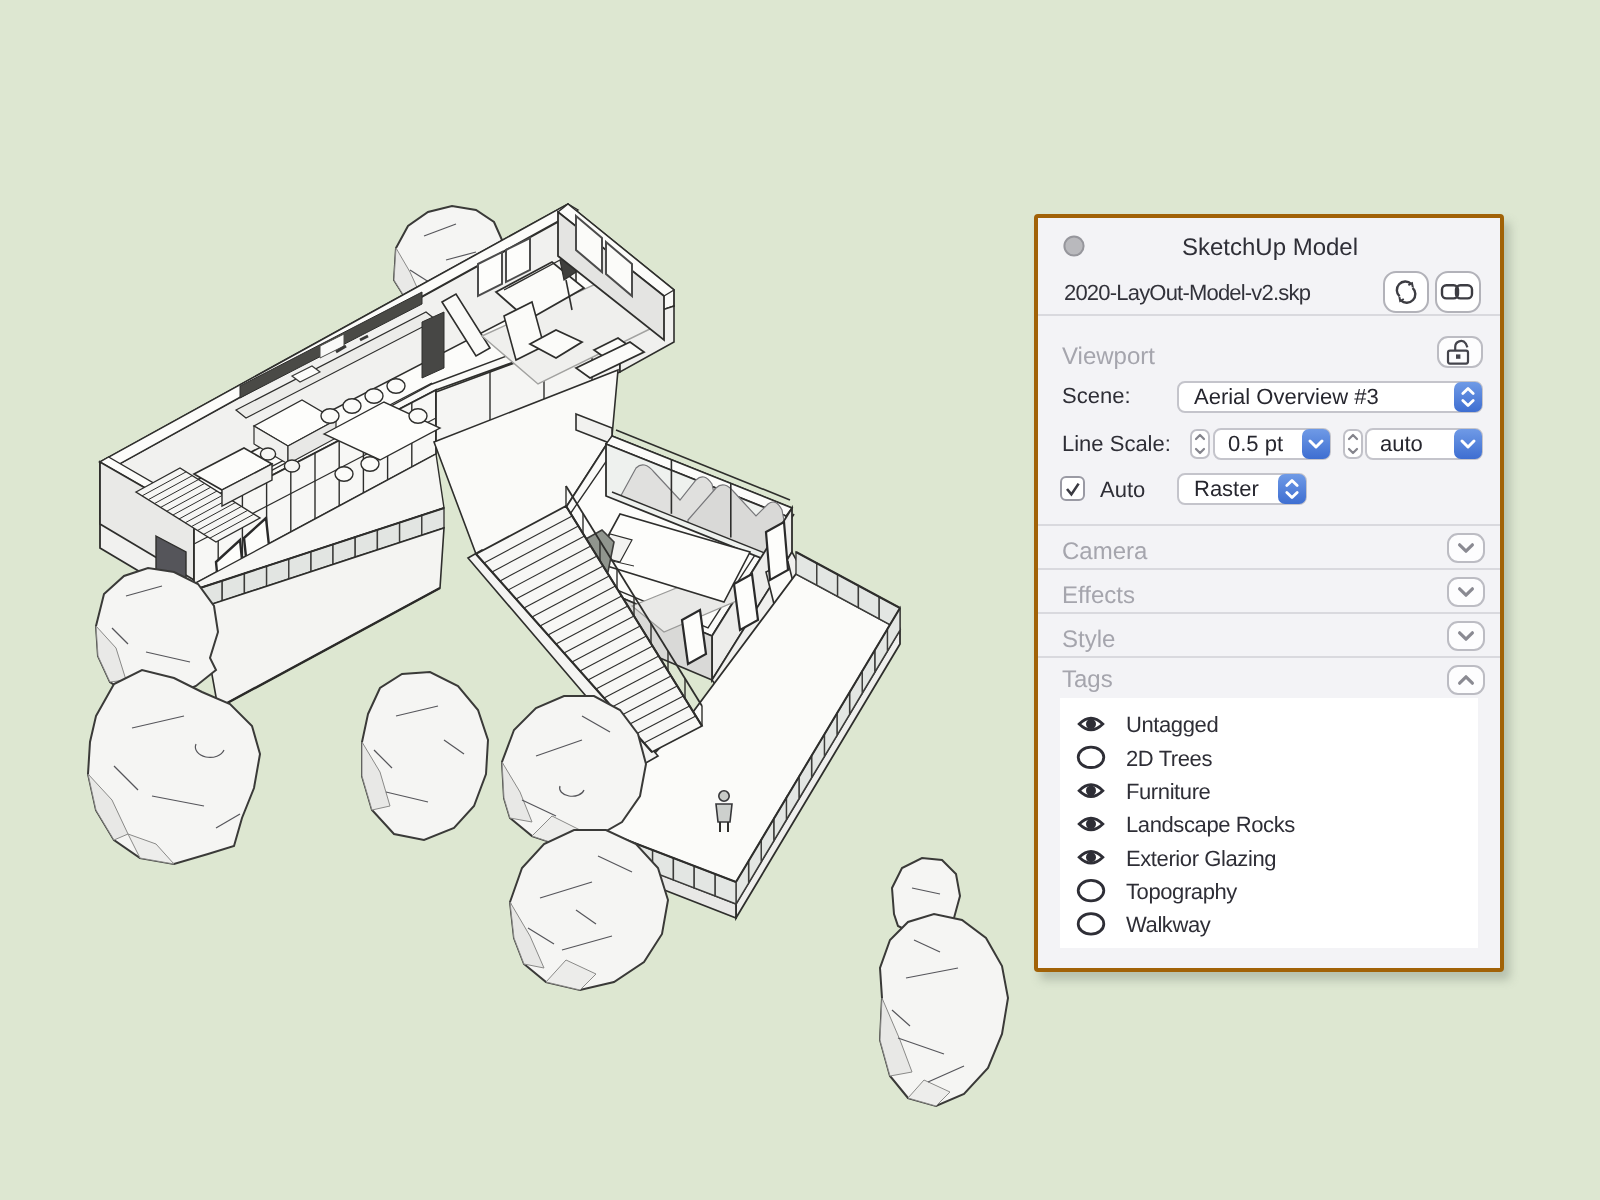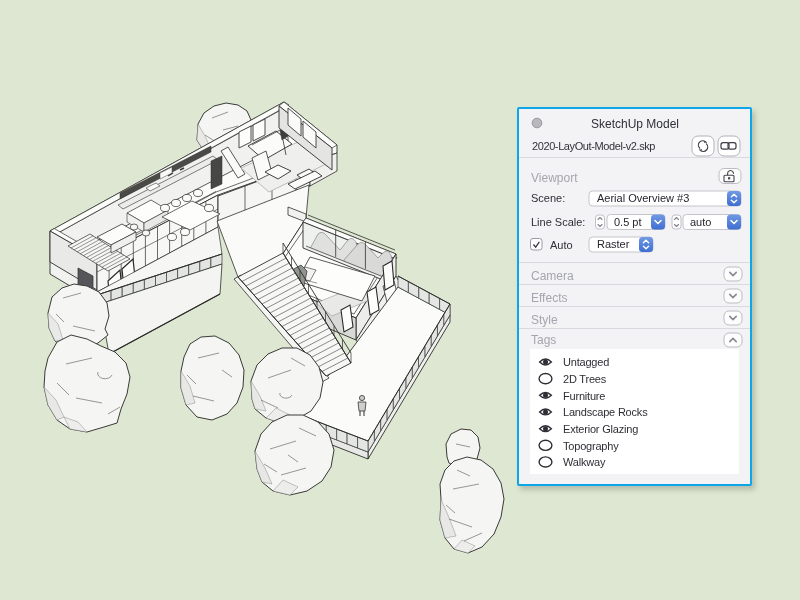--- a/index.html
+++ b/index.html
@@ -1,18 +1,18 @@
 <!DOCTYPE html>
 <html><head><meta charset="utf-8"><style>
   html,body{margin:0;padding:0;}
   body{width:800px;height:600px;overflow:hidden;background:#dde7d1;font-family:"Liberation Sans",sans-serif;}
   #stage{position:relative;width:800px;height:600px;}
   #draw{position:absolute;left:0;top:0;}
   #panel{position:absolute;left:517px;top:107px;width:231px;height:375px;background:#f3f3f6;
-    border:2px solid #0ea5e9;border-radius:2px;box-shadow:3px 4px 5px rgba(110,120,105,.35);}
+    border:2px solid #a16207;border-radius:2px;box-shadow:3px 4px 5px rgba(110,120,105,.35);}
   #panel svg{font-family:"Liberation Sans",sans-serif;}
 </style></head>
 <body>
 <div id="stage">
 <svg id="draw" width="800" height="600" viewBox="0 0 800 600">
       <polygon points="197.0,140.0 198.0,124.0 204.0,113.0 214.0,106.0 226.0,103.0 238.0,105.0 247.0,111.0 251.0,120.0 250.0,132.0 243.0,142.0 230.0,150.0 214.0,152.0 202.0,148.0" fill="#f5f5f3" stroke="#3a3a38" stroke-width="1.0"></polygon>
       <polygon points="202.0,148.0 197.0,140.0 198.0,124.0 205.0,136.0 210.0,147.0" fill="#e9e9e7" stroke="#8a8a88" stroke-width="0.5"></polygon>
       <path d="M212,118 L228,112" fill="none" stroke="#55555a" stroke-width="0.6"></path>
       <path d="M223,130 L238,126" fill="none" stroke="#55555a" stroke-width="0.6"></path>
       <path d="M205,135 L216,142" fill="none" stroke="#55555a" stroke-width="0.6"></path>

